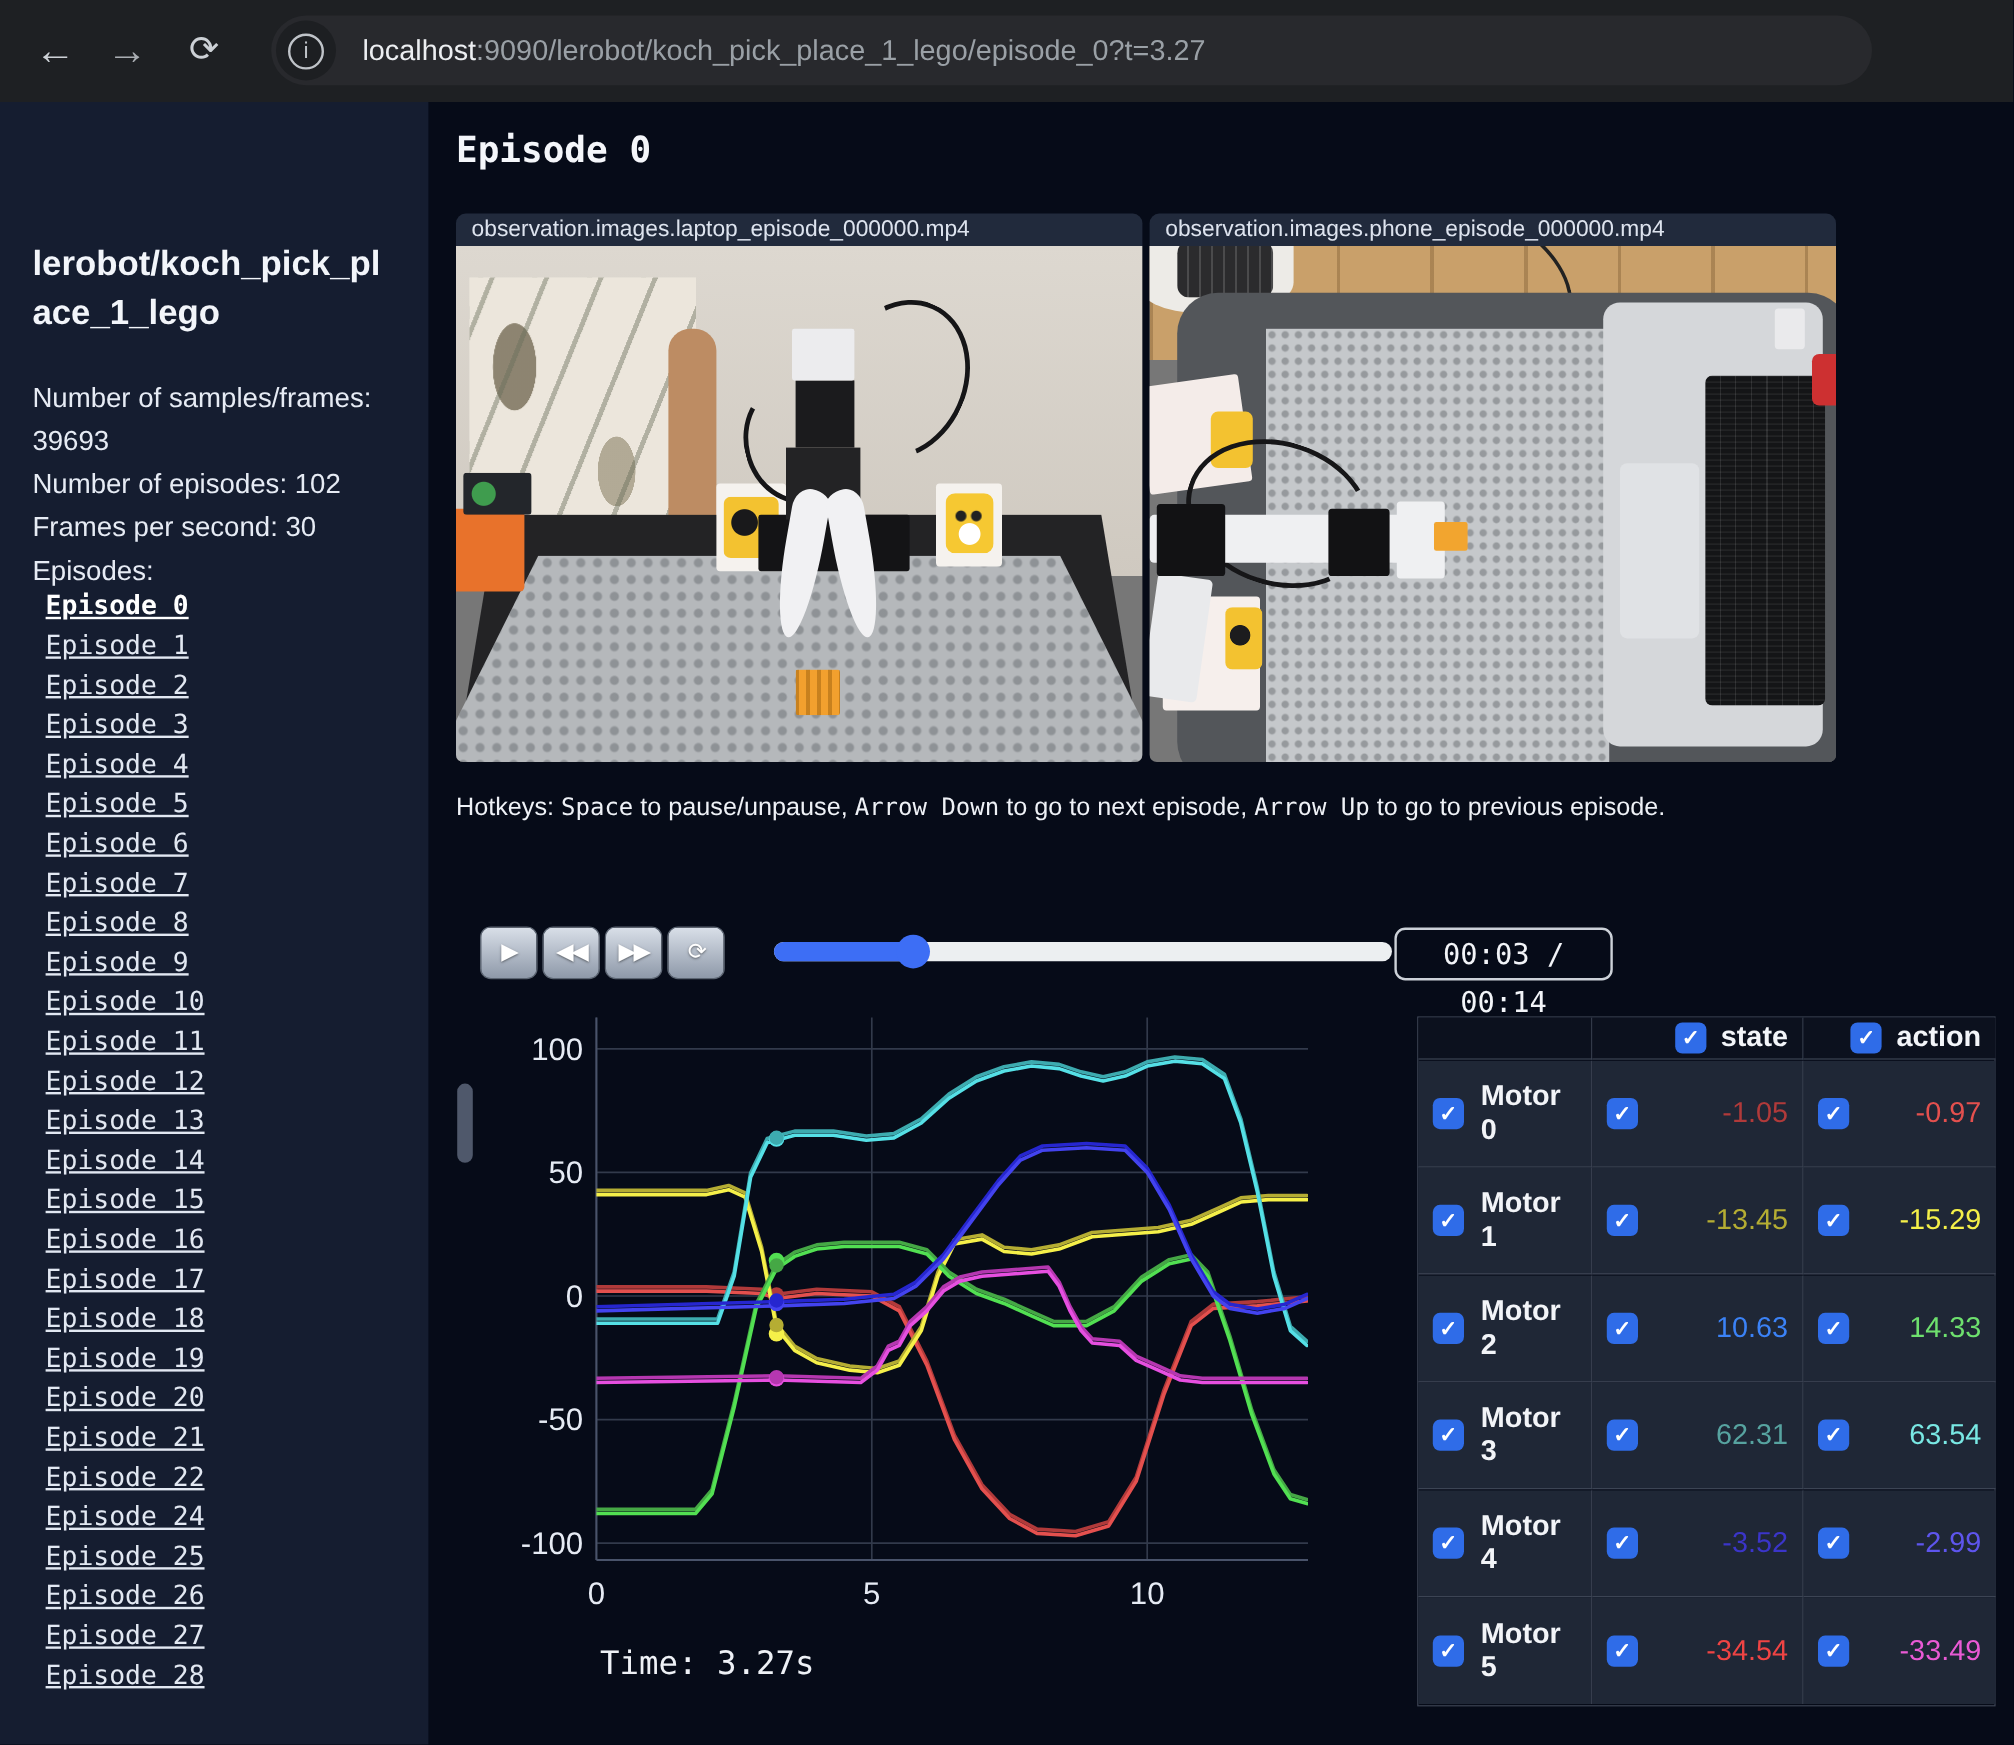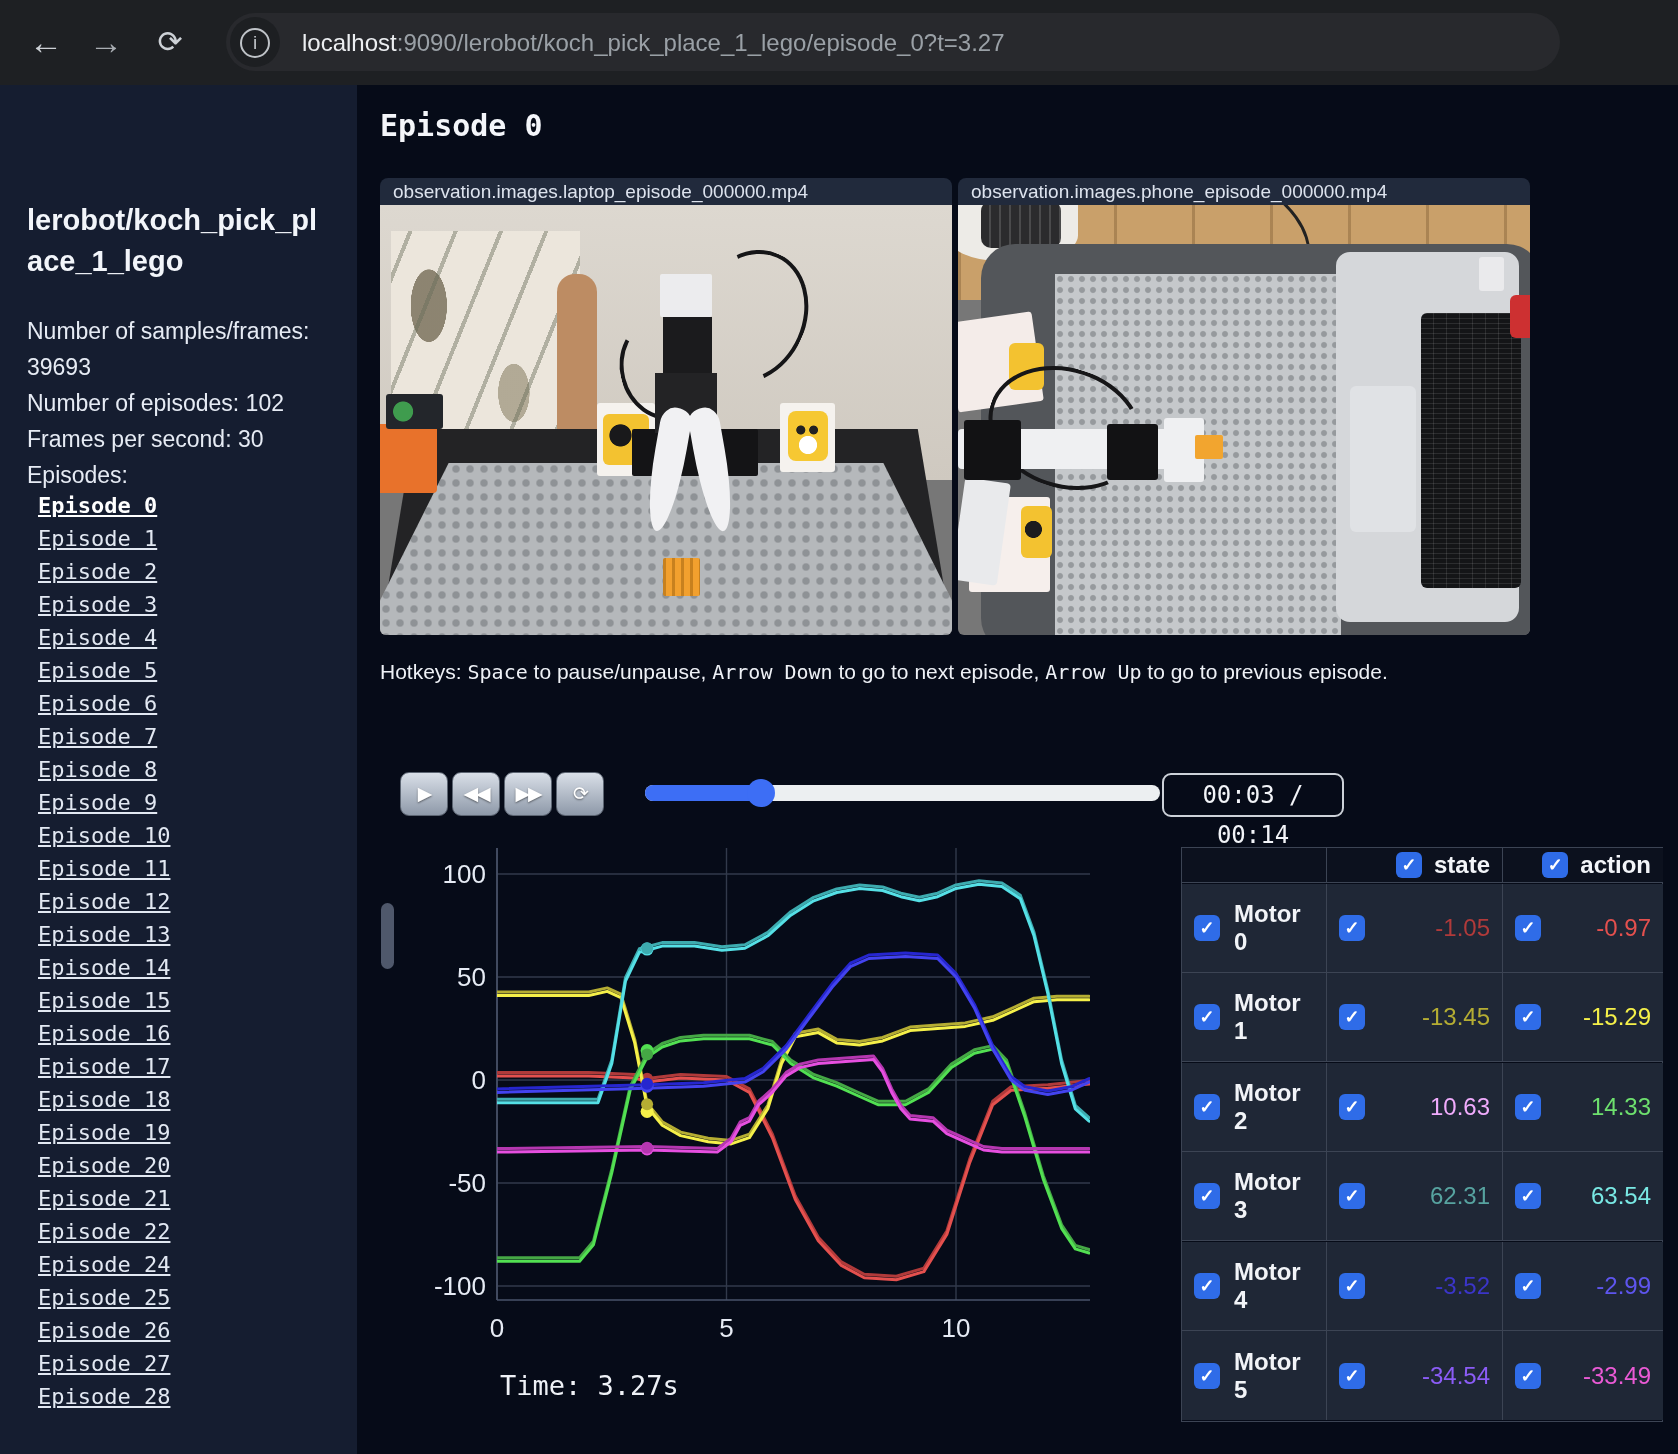--- a/index.html
+++ b/index.html
@@ -353,21 +353,21 @@
       <div class="cell rcol">
         <span class="cb">✓</span>
         <span class="val" style="color: rgb(245, 240, 73);">-15.29</span>
       </div>
       <div class="cell">
         <span class="cb">✓</span>
         <span class="mlabel">Motor 2</span>
       </div>
       <div class="cell">
         <span class="cb">✓</span>
-        <span class="val" style="color: #f0abfc;">10.63</span>
+        <span class="val" style="color: #3b82f6;">10.63</span>
       </div>
       <div class="cell rcol">
         <span class="cb">✓</span>
         <span class="val" style="color: rgb(110, 224, 110);">14.33</span>
       </div>
       <div class="cell">
         <span class="cb">✓</span>
         <span class="mlabel">Motor 3</span>
       </div>
       <div class="cell">
@@ -389,21 +389,21 @@
       <div class="cell rcol">
         <span class="cb">✓</span>
         <span class="val" style="color: rgb(94, 85, 238);">-2.99</span>
       </div>
       <div class="cell last-row">
         <span class="cb">✓</span>
         <span class="mlabel">Motor 5</span>
       </div>
       <div class="cell last-row">
         <span class="cb">✓</span>
-        <span class="val" style="color: #8b5cf6;">-34.54</span>
+        <span class="val" style="color: #ef4444;">-34.54</span>
       </div>
       <div class="cell rcol last-row">
         <span class="cb">✓</span>
         <span class="val" style="color: rgb(234, 90, 213);">-33.49</span>
       </div>
     </div>
 
 <div class="abs pbtn" style="left: 400px;"><span>▶</span></div>
     <div class="abs pbtn" style="left: 452px;"><span>◀◀</span></div>
     <div class="abs pbtn" style="left: 504px;"><span>▶▶</span></div>

